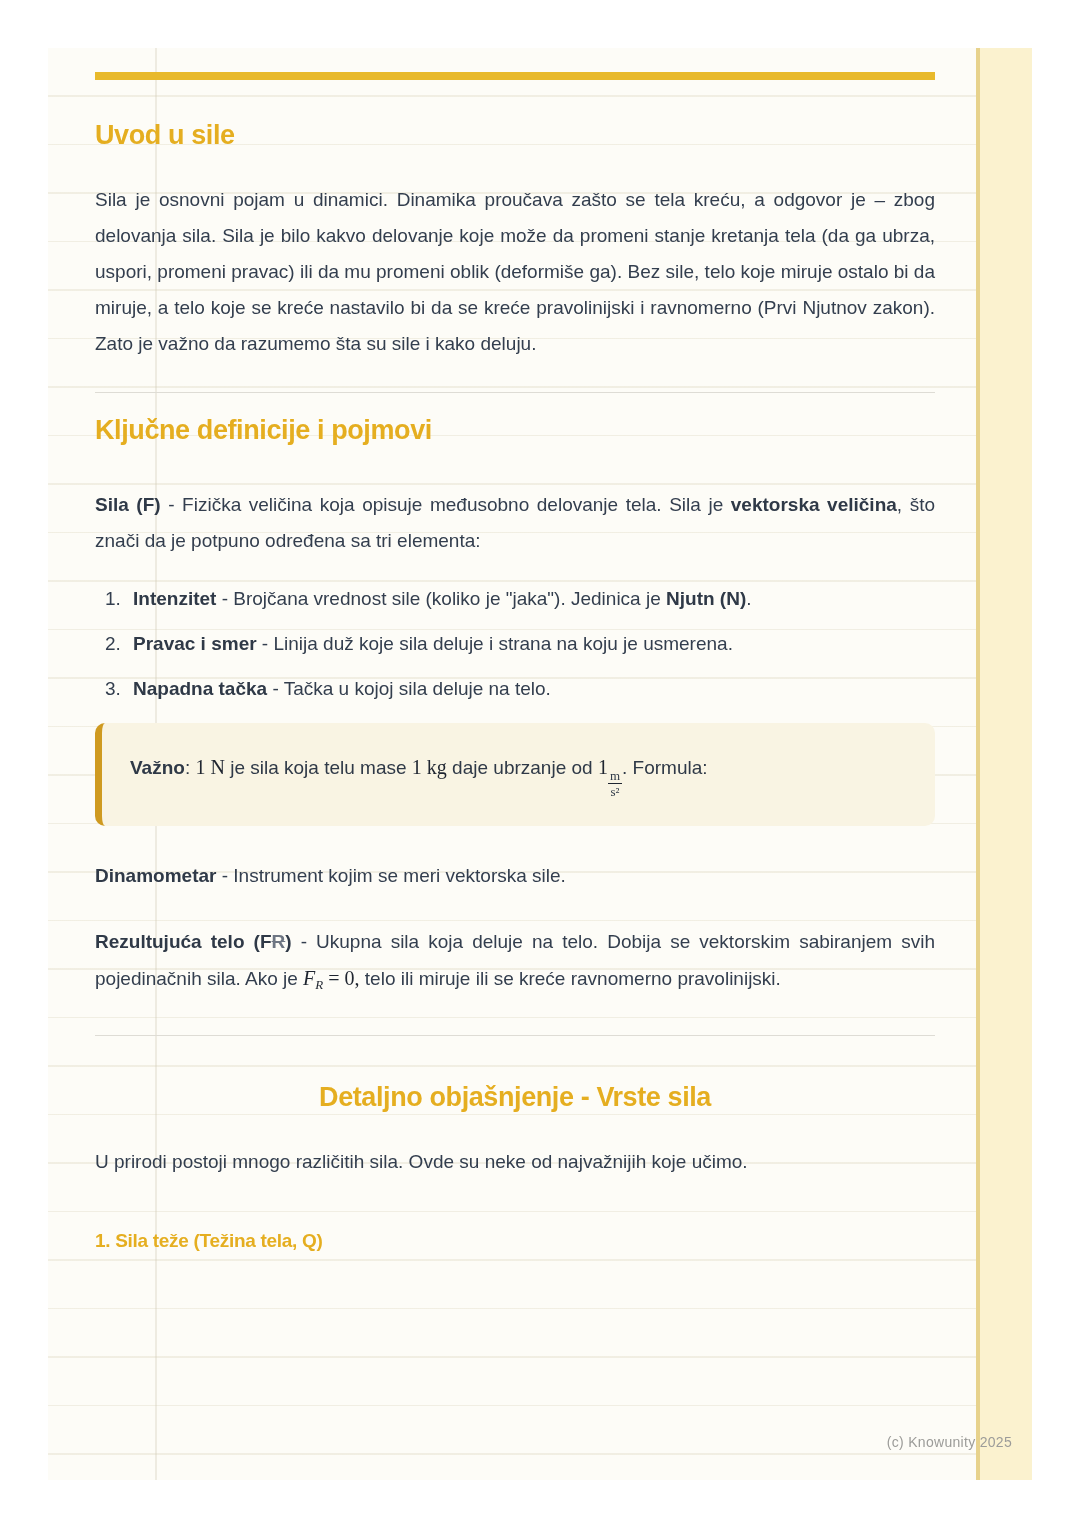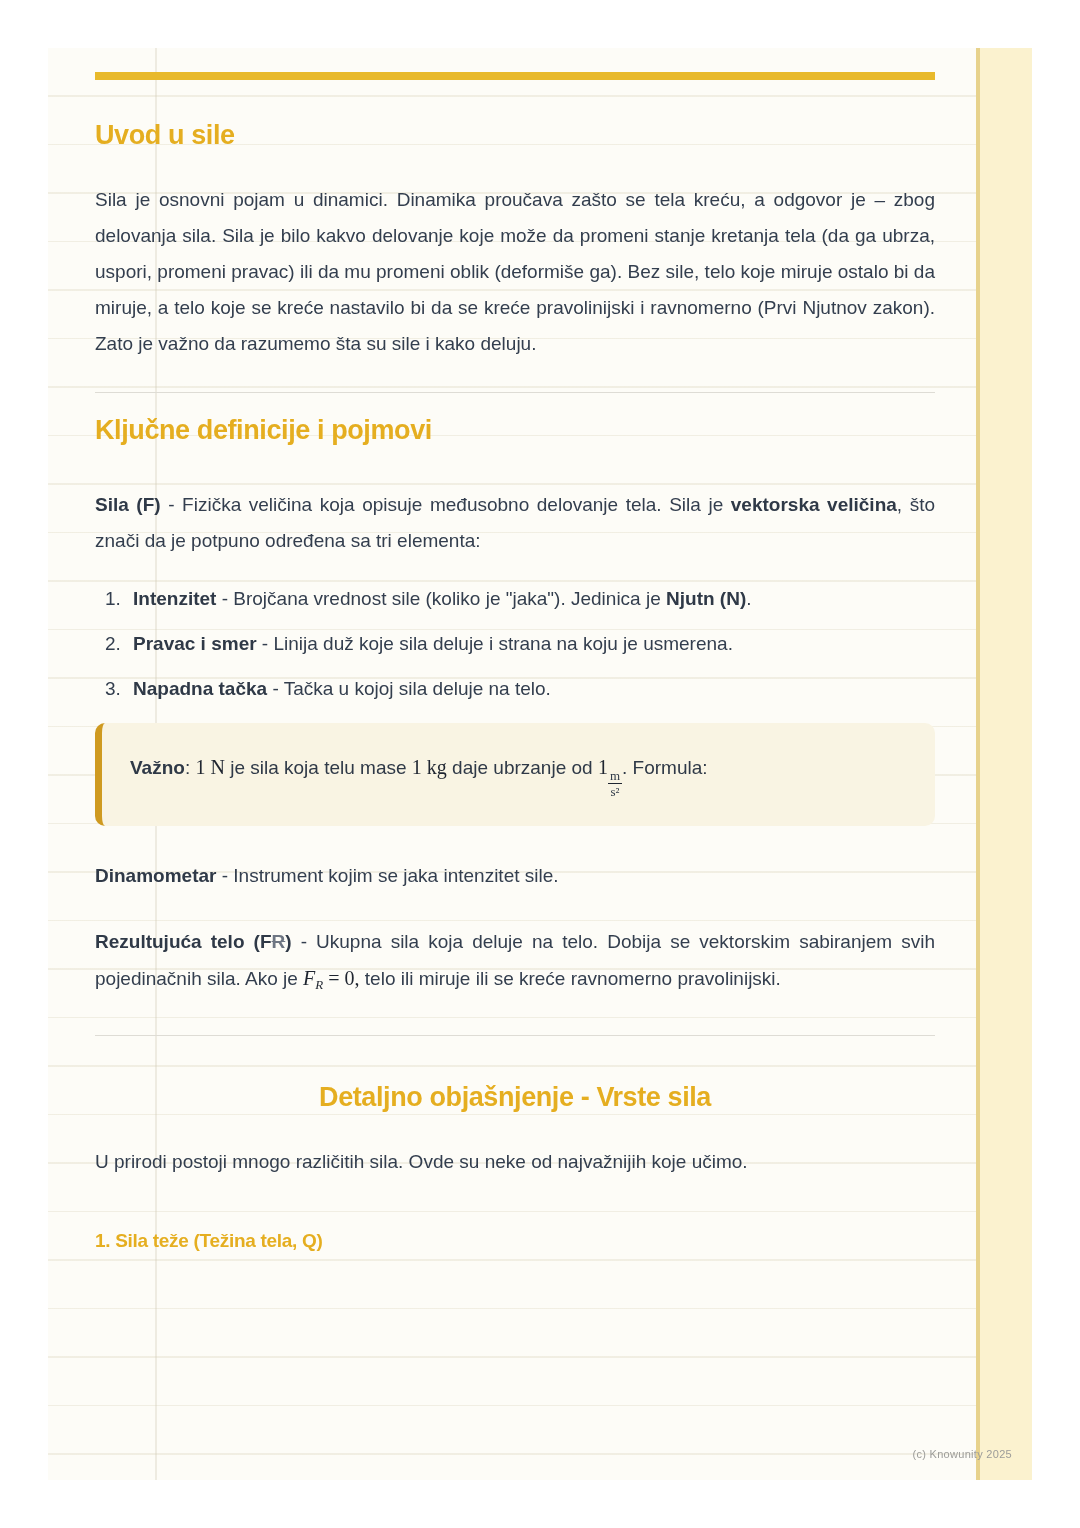--- a/index.html
+++ b/index.html
@@ -130,22 +130,22 @@
     font-size: 13px;
     text-align: center;
     font-family: "Liberation Serif", serif;
   }
   .frac .num { border-bottom: 1px solid #1f2530; padding: 0 2px 1px; }
   .frac .den { padding-top: 1px; }
   .sub { font-size: 13px; vertical-align: -4px; }
   .strike-r { color: #6e7683; text-decoration: line-through; }
   .footer {
     position: absolute;
-    right: 20px; bottom: 20px;
-    font-size: 11px;
+    right: 20px; bottom: 30px;
+    font-size: 14px;
     color: #9c9c99;
     z-index: 2;
     letter-spacing: 0.3px;
   }
 </style>
 </head>
 <body>
 
 <div class="canvas">
   <div class="page">
@@ -180,21 +180,21 @@
         </li>
       </ol>
 
       <div class="callout">
         <div><b>Važno</b><span>: </span><span class="math">1 N</span><span> je sila koja telu mase </span><span class="math">1 kg</span><span> daje ubrzanje od </span><span class="math">1</span><span class="frac">
               <span class="num">m</span>
               <span class="den">s²</span>
             </span><span>. Formula:</span></div>
       </div>
 
-      <p class="body mt32"><b>Dinamometar</b><span> - Instrument kojim se jaka intenzitet sile.</span></p>
+      <p class="body mt32"><b>Dinamometar</b><span> - Instrument kojim se meri vektorska sile.</span></p>
 
       <p class="body mt26"><b><span>Rezultujuća telo (F</span><span class="strike-r">R</span><span>)</span></b><span> - Ukupna sila koja deluje na telo. Dobija se vektorskim sabiranjem svih pojedinačnih sila. Ako je </span><span class="math mvar">F</span><span class="math mvar sub">R</span><span class="math"> = 0,</span><span> telo ili miruje ili se kreće ravnomerno pravolinijski.</span></p>
 
       <hr class="divider divider2">
 
       <h2 class="h2-detaljno">Detaljno objašnjenje - Vrste sila</h2>
       <p class="body mt26">U prirodi postoji mnogo različitih sila. Ovde su neke od najvažnijih koje učimo.</p>
 
       <h3>1. Sila teže (Težina tela, Q)</h3>
 

